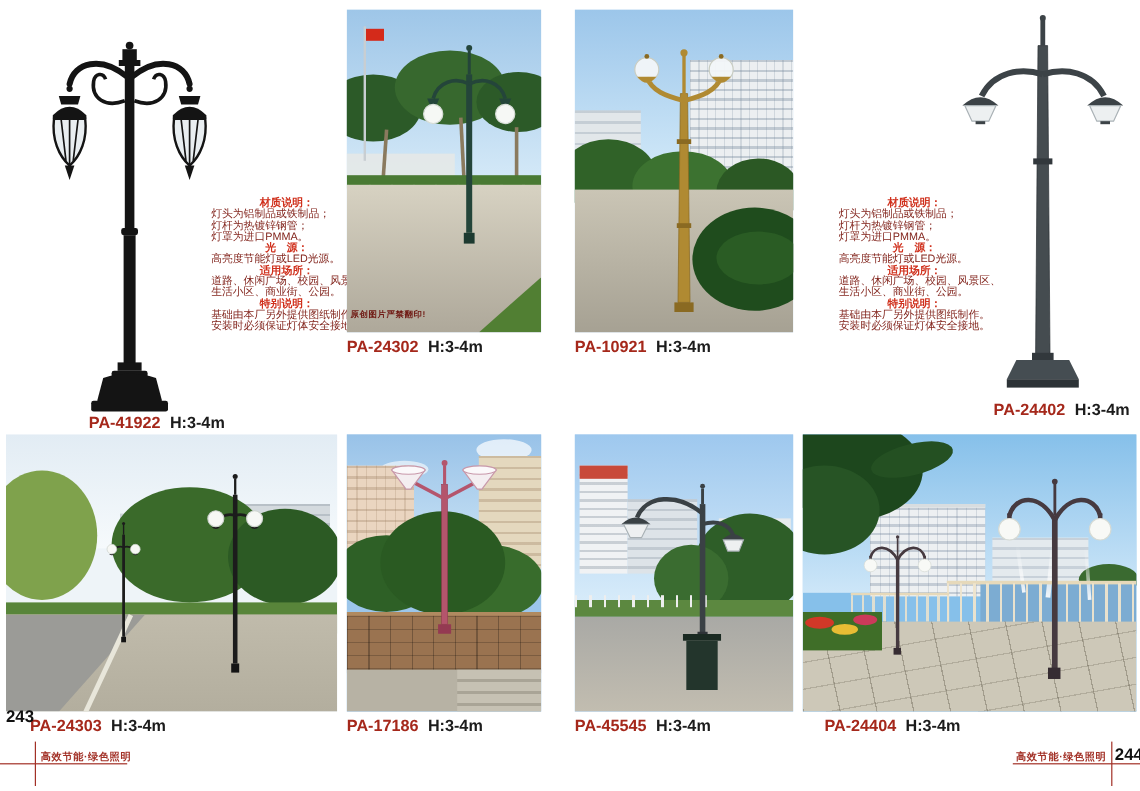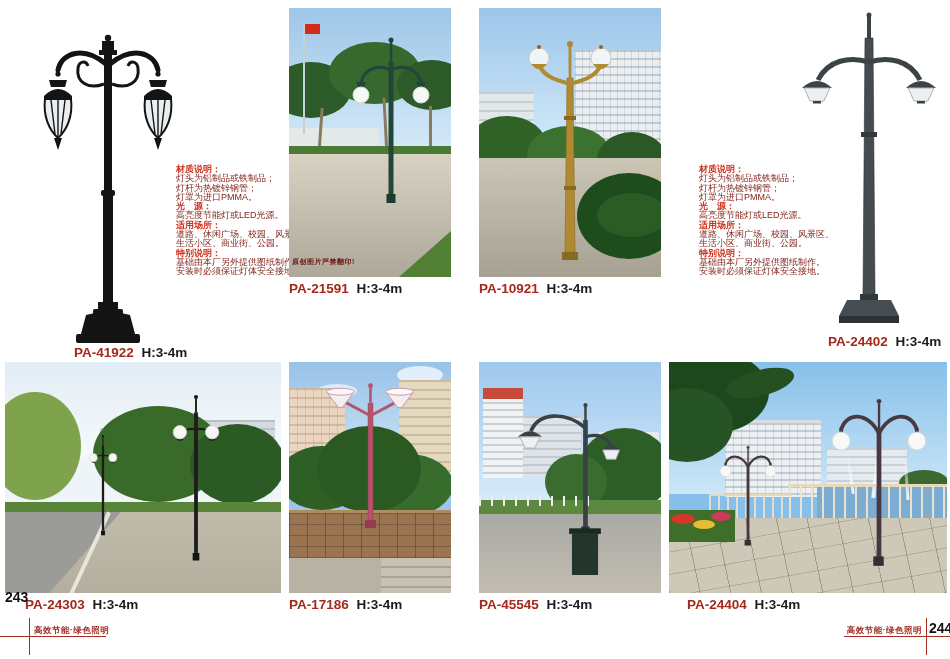--- a/index.html
+++ b/index.html
@@ -5,21 +5,21 @@
   html,body{margin:0;padding:0;background:#ffffff;}
   .sheet{position:relative;width:950px;height:659px;background:#ffffff;overflow:hidden;
          font-family:"Liberation Sans",sans-serif;}
   .abs{position:absolute;}
   .photo{position:absolute;overflow:hidden;}
   .blob{position:absolute;border-radius:50%;}
   .plabel{position:absolute;font-size:13.5px;font-weight:bold;white-space:nowrap;}
   .pcode{color:#a5281b;}
   .pheight{color:#1c1c1c;margin-left:4px;}
   .spec{position:absolute;width:126px;font-size:9px;line-height:9.3px;white-space:nowrap;}
-  .sh{color:#d0301c;font-weight:bold;}
+  .sh{color:#d0301c;font-weight:bold;text-align:center;}
   .sb{color:#82241c;}
   .watermark{position:absolute;font-size:7px;font-weight:bold;color:#6e1610;letter-spacing:.5px;}
   .pagenum{position:absolute;font-size:14px;font-weight:bold;color:#111;}
   .slogan{position:absolute;font-size:8.5px;font-weight:bold;color:#a23026;letter-spacing:.5px;}
   .rule{position:absolute;height:1px;background:#a23026;}
   .vline{position:absolute;width:1px;background:#a23026;}
 </style>
 </head>
 <body>
 
@@ -122,21 +122,21 @@
       <path d="M50,50 C62,44 76,48 80,62" fill="none" stroke="#24453a" stroke-width="3"></path>
       <polygon points="15,62 25,62 23,67 17,67" fill="#24453a"></polygon>
       <polygon points="75,62 85,62 83,67 77,67" fill="#24453a"></polygon>
       <circle cx="20" cy="75" r="8" fill="#f6f8f5" stroke="#d6dcd6" stroke-width="1"></circle>
       <circle cx="80" cy="75" r="8" fill="#f6f8f5" stroke="#d6dcd6" stroke-width="1"></circle>
       <rect x="45.5" y="174" width="9" height="9" fill="#1d3a30"></rect>
     </svg>
     <div class="watermark" style="left:3px;top:249px">原创图片严禁翻印!</div>
   </div>
   <div class="plabel" style="left:289px;top:281px">
-    <span class="pcode">PA-21591</span>
+    <span class="pcode">PA-24302</span>
     <span class="pheight">H:3-4m</span>
   </div>
 
   <div class="photo" style="left:479px;top:8px;width:182px;height:269px;background:#cfe4f4">
     <div class="abs" style="left:0;top:0;right:0;height:150px;background:linear-gradient(180deg,#9cc6ea,#d6ecfa)"></div>
     <div class="abs" style="left:96px;top:42px;width:86px;height:100px;background:#eceff1;background-image:repeating-linear-gradient(180deg,rgba(110,130,150,.35) 0 2px,transparent 2px 8px),repeating-linear-gradient(90deg,rgba(110,130,150,.22) 0 1px,transparent 1px 7px)"></div>
     <div class="abs" style="left:0;top:84px;width:55px;height:48px;background:#e2e7ea;background-image:repeating-linear-gradient(180deg,rgba(110,130,150,.25) 0 2px,transparent 2px 9px)"></div>
     <div class="blob" style="left:-12px;top:108px;width:80px;height:62px;background:#306228"></div>
     <div class="blob" style="left:48px;top:118px;width:84px;height:58px;background:#3c7230"></div>
     <div class="blob" style="left:118px;top:124px;width:70px;height:56px;background:#2b5824"></div>

